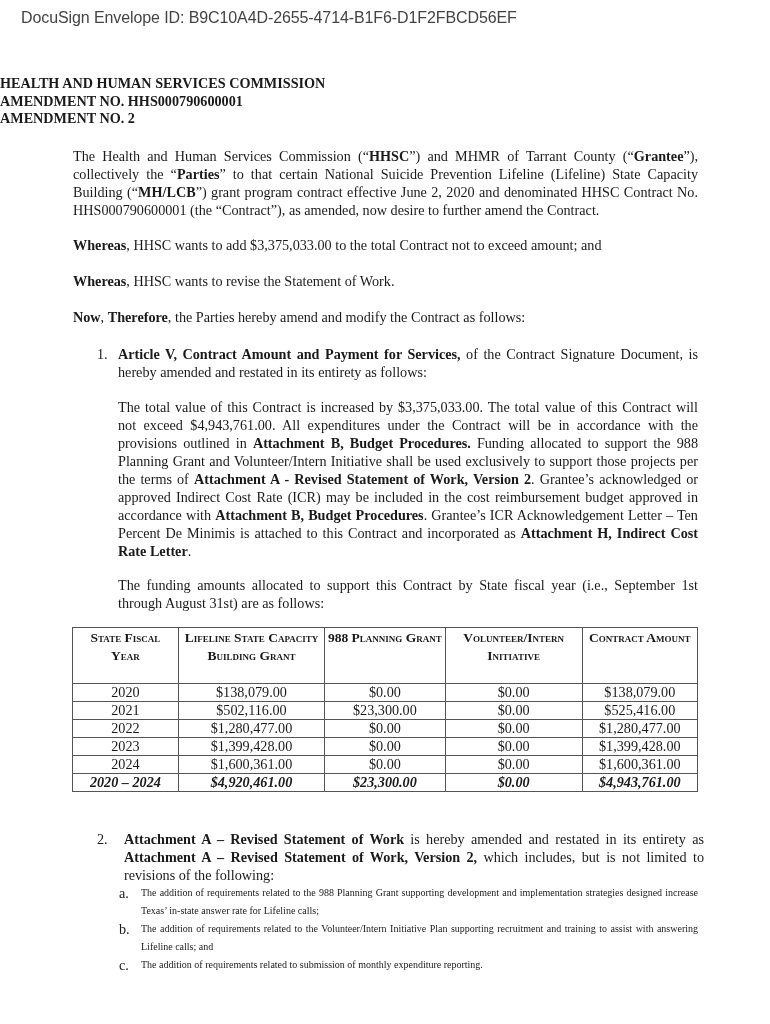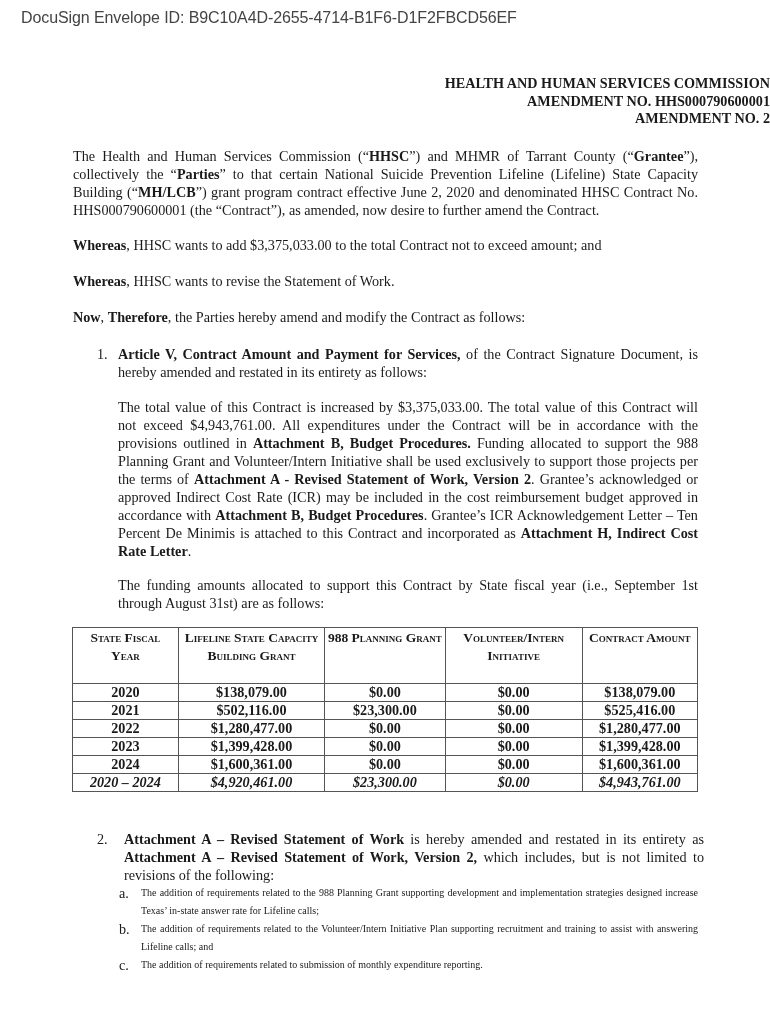--- a/index.html
+++ b/index.html
@@ -1,20 +1,20 @@
 <!DOCTYPE html>
 <html><head>
 <meta charset="utf-8">
 <style>
   html, body { margin: 0; padding: 0; background: #ffffff; }
   body { width: 770px; height: 1024px; position: relative; overflow: hidden;
          font-family: "Liberation Serif", "DejaVu Serif", serif; color: #1a1a1a; }
   .envelope { position: absolute; left: 21px; top: 9px; font-family: "Liberation Sans", "DejaVu Sans", sans-serif;
               font-size: 16px; color: #444; letter-spacing: -0.1px; }
-  .title-block { position: absolute; left: 0; width: 770px; top: 75px; text-align: right;
+  .title-block { position: absolute; left: 0; width: 770px; top: 75px; text-align: left;
                  font-weight: bold; font-size: 14.2px; line-height: 17.5px; }
   .para { position: absolute; font-size: 14.2px; line-height: 18px; text-align: justify; }
   .p-intro { left: 73px; top: 147px; width: 625px; }
   .p-w1 { left: 73px; top: 236px; width: 625px; }
   .p-w2 { left: 73px; top: 272px; width: 625px; }
   .p-now { left: 73px; top: 308px; width: 625px; }
   .num { position: absolute; font-size: 14.2px; line-height: 18px; }
   .item1-num { left: 97px; top: 345px; }
   .item1 { left: 118px; top: 345px; width: 580px; }
   .p-total { left: 118px; top: 398px; width: 580px; }
@@ -25,21 +25,21 @@
   .sub-letter { position: absolute; font-size: 14.2px; line-height: 18px; }
   .sa-l { left: 119px; top: 884px; } .sa { left: 141px; top: 884px; width: 557px; }
   .sb-l { left: 119px; top: 920px; } .sb { left: 141px; top: 920px; width: 557px; }
   .sc-l { left: 119px; top: 956px; } .sc { left: 141px; top: 956px; width: 557px; }
   b { font-weight: bold; font-family: Liberation Serif, serif; }
   table.funding { position: absolute; left: 72px; top: 627px; width: 626px; border-collapse: collapse;
                   font-size: 14.2px; }
   table.funding th, table.funding td { border: 1px solid #555; text-align: center; padding: 0 2px; }
   table.funding th { font-variant: small-caps; font-weight: bold; font-size: 13.5px; line-height: 18px;
                      vertical-align: top; height: 54px; padding-top: 1px; }
-  table.funding td { line-height: 17px; height: 17px; font-weight: bold; }
+  table.funding td { line-height: 17px; height: 17px; }
   table.funding tr.total td { font-weight: bold; font-style: italic; }
   .c1 { width: 109px; } .c2 { width: 149px; } .c3 { width: 122px; } .c4 { width: 136px; } .c5 { width: 114px; }
 </style>
 </head>
 <body>
 
 <div class="envelope">DocuSign Envelope ID: B9C10A4D-2655-4714-B1F6-D1F2FBCD56EF</div>
 
 <div class="title-block">
   <div>HEALTH AND HUMAN SERVICES COMMISSION</div>

